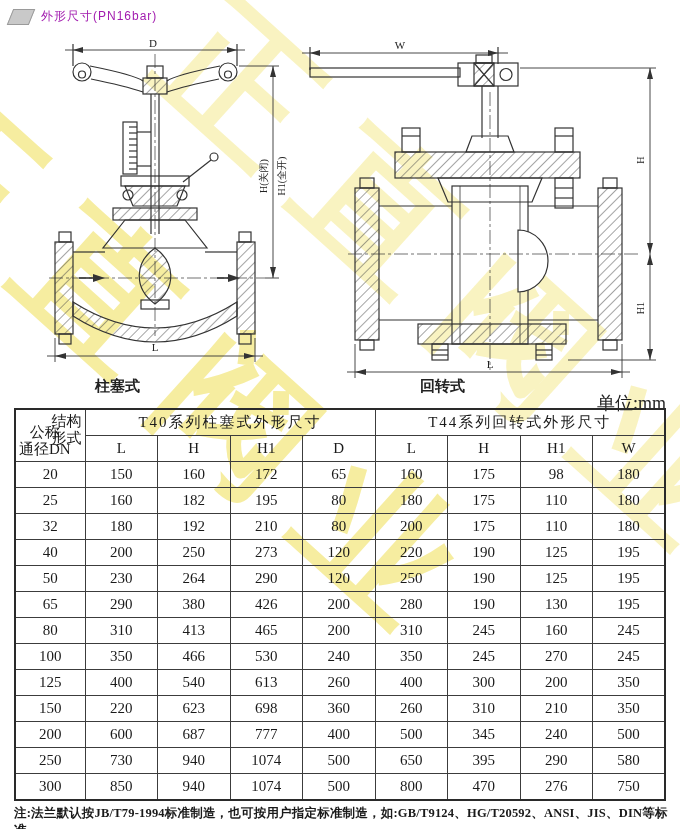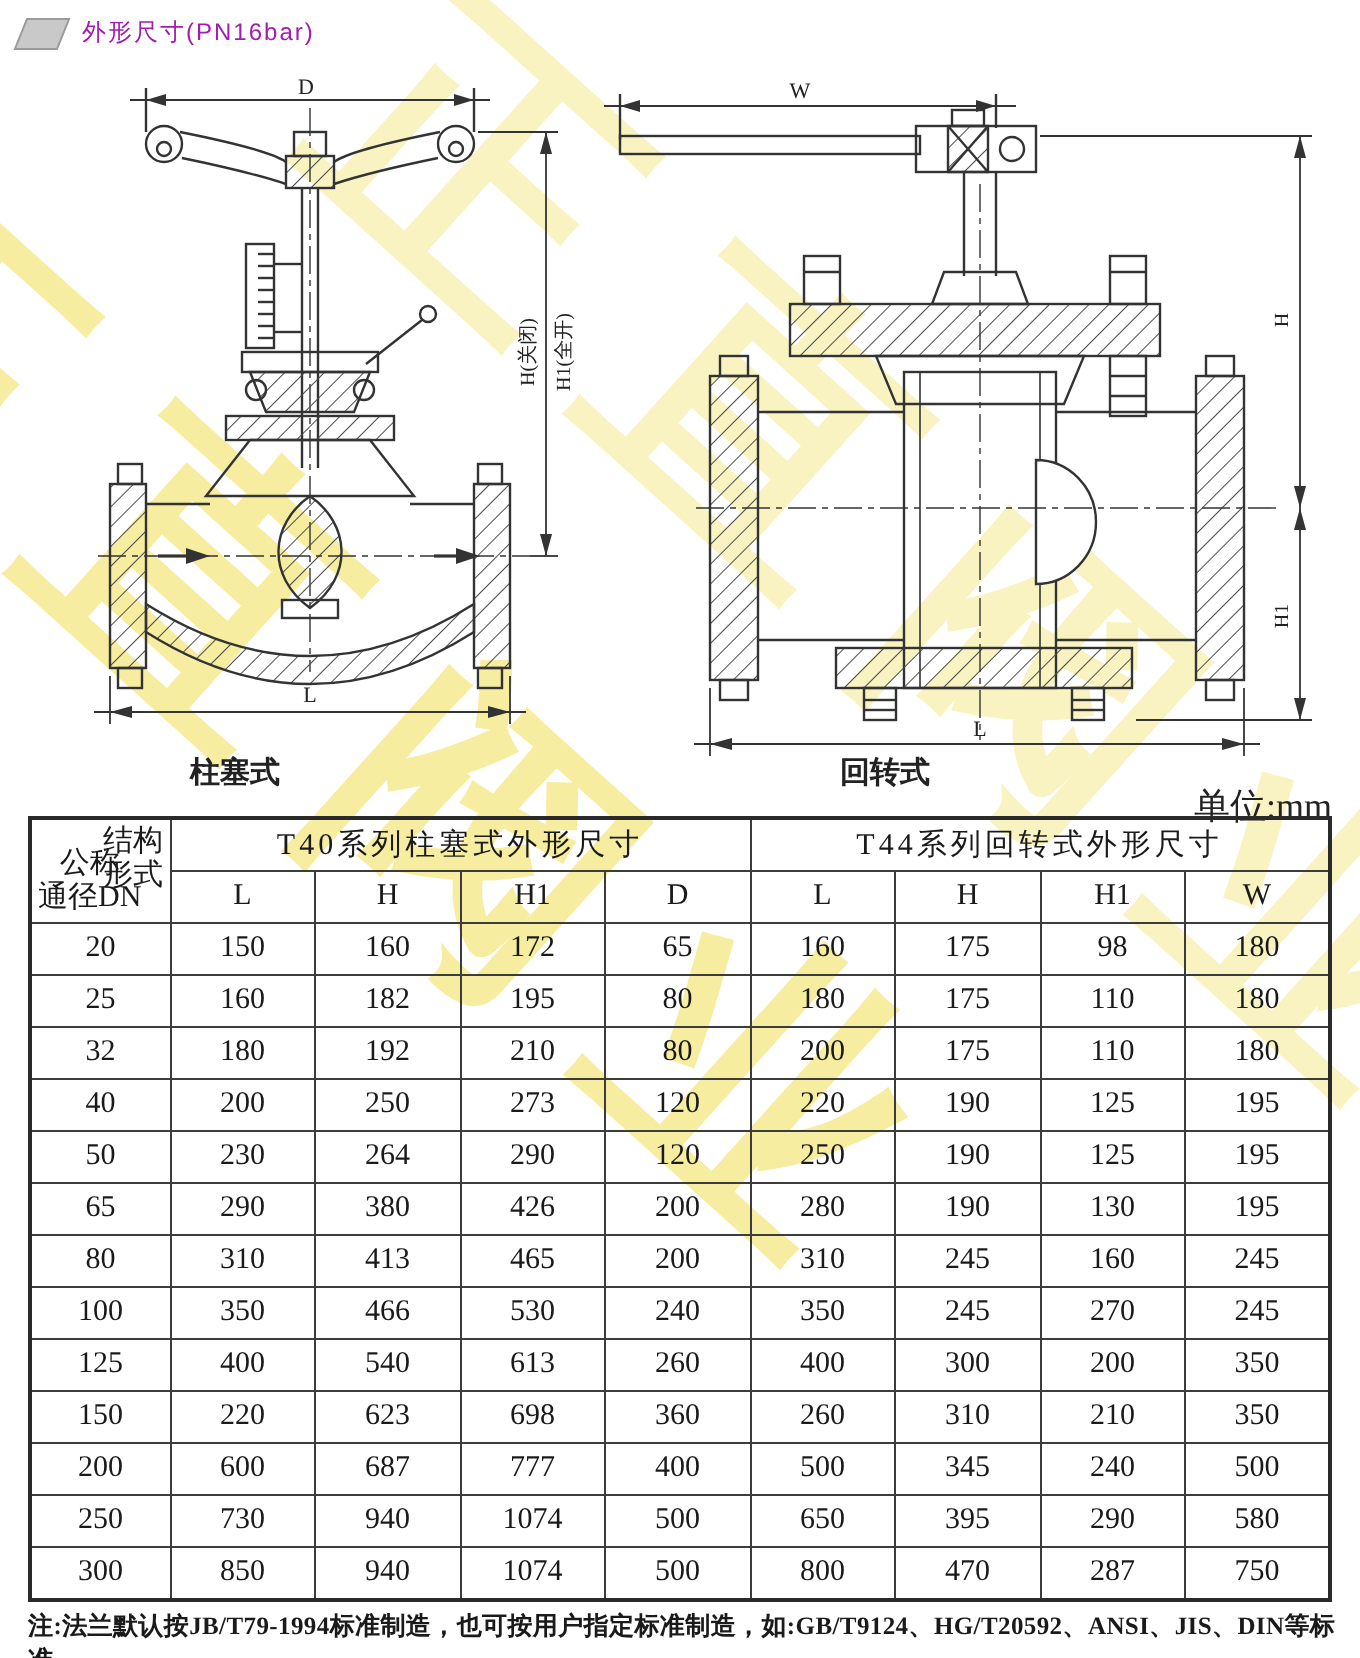--- a/index.html
+++ b/index.html
@@ -396,21 +396,21 @@
             <td>580</td>
           </tr>
           <tr>
             <td>300</td>
             <td>850</td>
             <td>940</td>
             <td>1074</td>
             <td>500</td>
             <td>800</td>
             <td>470</td>
-            <td>287</td>
+            <td>276</td>
             <td>750</td>
           </tr>
         </tbody>
     </table>
   </div>
 
   <div class="note">注:法兰默认按JB/T79-1994标准制造，也可按用户指定标准制造，如:GB/T9124、HG/T20592、ANSI、JIS、DIN等标准。</div>
 
 </div>
 

